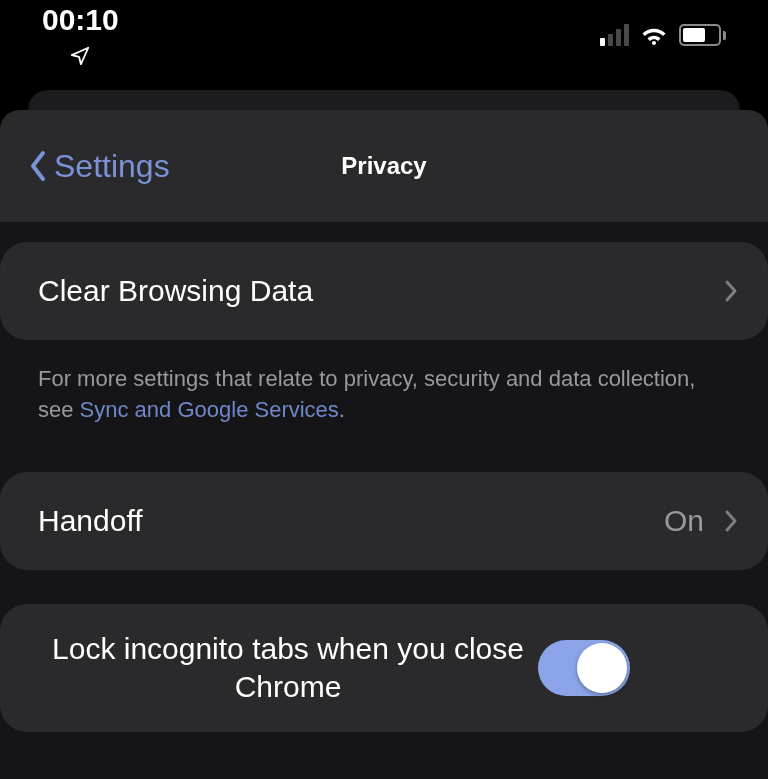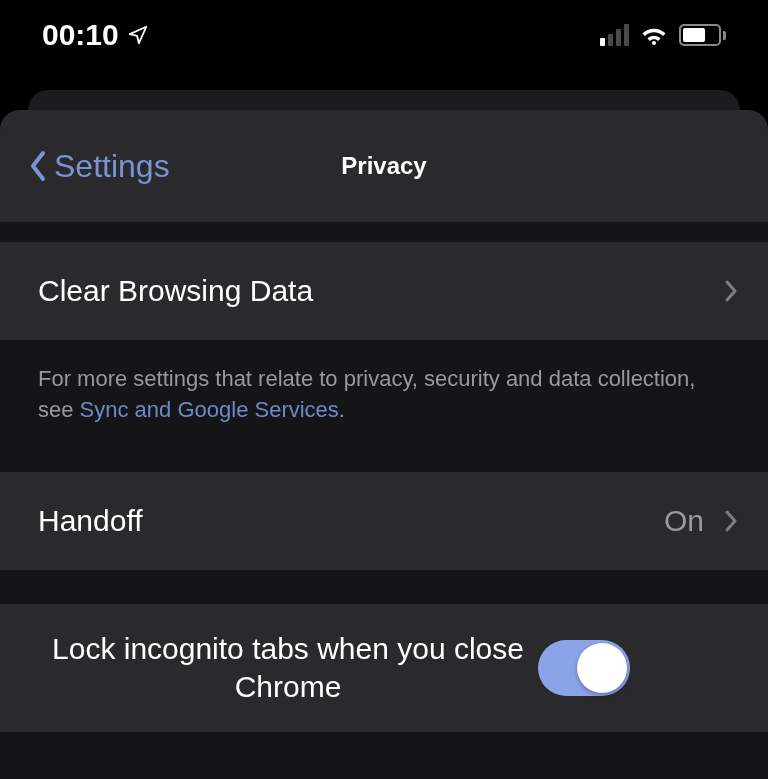--- a/index.html
+++ b/index.html
@@ -24,20 +24,21 @@
       justify-content: space-between;
       padding: 0 42px 0 42px;
       color: #fff;
     }
     .status-left {
       display: flex;
       align-items: center;
       gap: 8px;
       font-size: 30px;
       font-weight: 600;
+      flex-direction: column;
     }
     .location-icon svg {
       width: 22px;
       height: 22px;
       display: block;
     }
     .status-right {
       display: flex;
       align-items: center;
       gap: 10px;
@@ -158,20 +159,21 @@
       background: #151517;
     }
     .cell {
       background: #2a2a2c;
       min-height: 98px;
       display: flex;
       align-items: center;
       padding: 0 30px 0 38px;
       color: #fff;
       font-size: 30px;
+      border-radius: 27px;
     }
     .cell-label {
       flex: 1;
       font-weight: 400;
       line-height: 1.25;
       padding: 20px 0;
     }
     .cell-value {
       color: #98989e;
       font-size: 30px;

